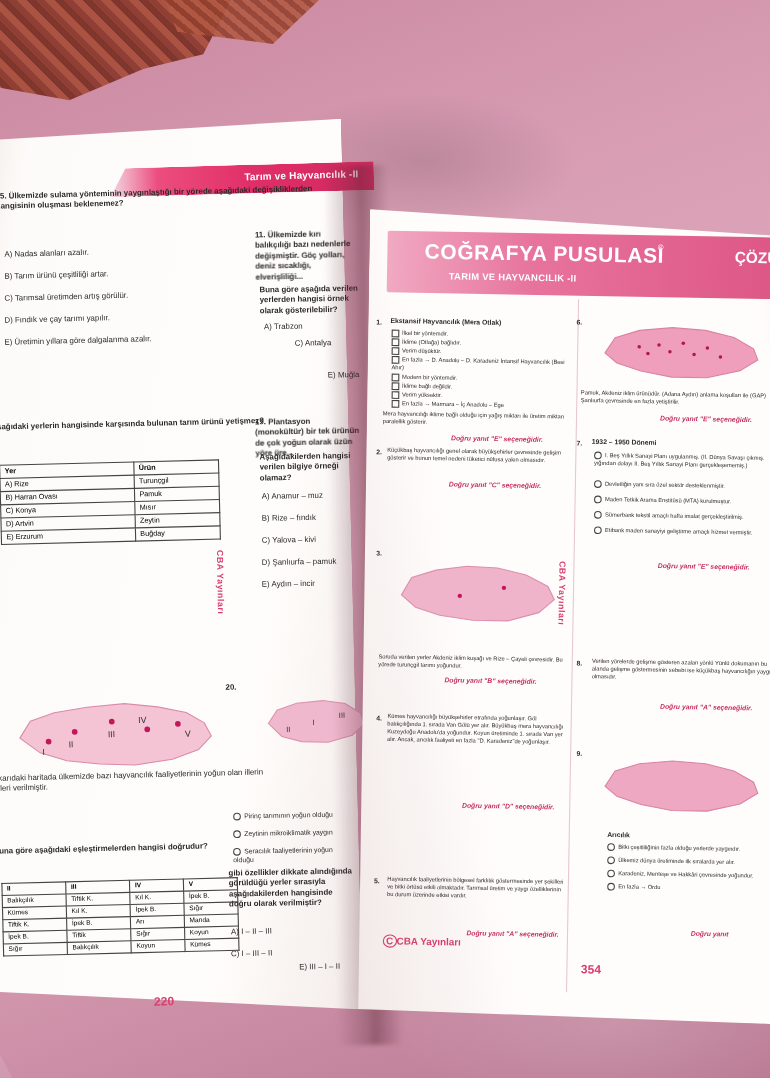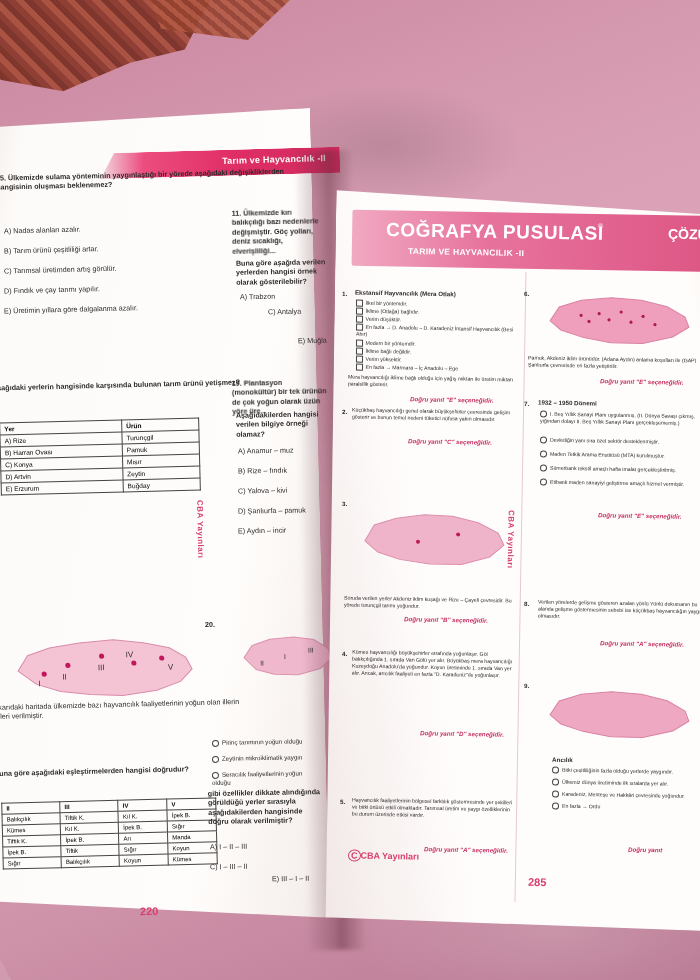--- a/index.html
+++ b/index.html
@@ -363,15 +363,15 @@
   <div class="t xxs" style="left:552px;top:792px;width:168px;transform:rotate(1deg);"><span class="circ"></span><span>Karadeniz, Menteşe ve Hakkâri çevresinde yoğundur.</span></div>
   <div class="t xxs" style="left:552px;top:804px;width:168px;transform:rotate(1deg);"><span class="circ"></span><span>En fazla → Ordu</span></div>
   <div class="t ans" style="left:628px;top:846px;transform:rotate(1deg);">Doğru yanıt</div>
 
   <div class="vert" style="left:506px;top:510px;height:80px;transform:rotate(1deg);">CBA Yayınları</div>
 
   <div class="logo" style="left:348px;top:850px;transform:rotate(1deg);">
     <span class="o">C</span><span>CBA Yayınları</span>
   </div>
 
-  <div class="pnum" style="left:528px;top:876px;transform:rotate(1deg);">285</div>
+  <div class="pnum" style="left:528px;top:876px;transform:rotate(1deg);">354</div>
 
 </div>
 
 </body></html>

